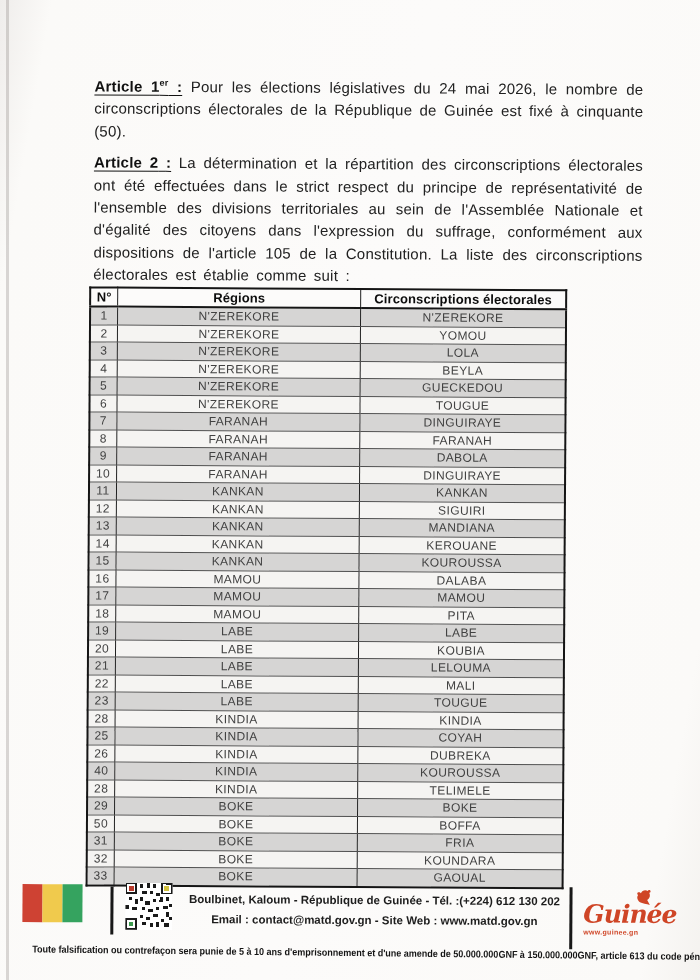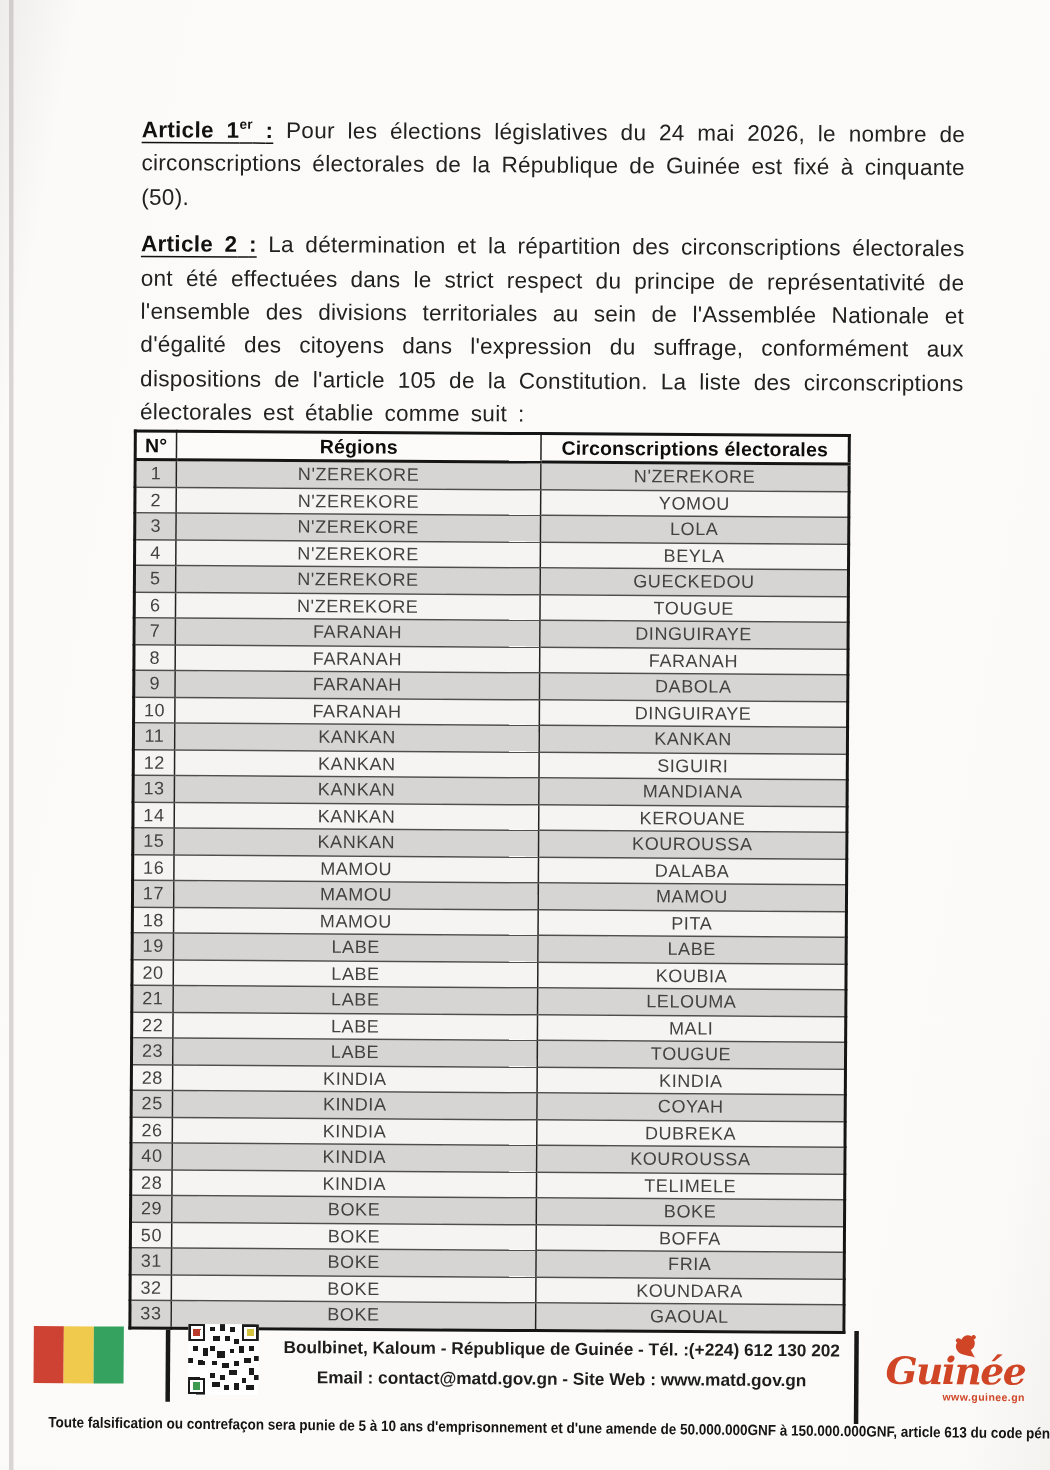--- a/index.html
+++ b/index.html
@@ -81,21 +81,21 @@
   .qr { position:absolute; left:128px; top:884px; width:47px; height:47px; }
 
   .addr {
     position:absolute; left:183px; top:890px; width:388px;
     text-align:center; font-size:11.5px; font-weight:bold;
     color:#1d1d1d; line-height:20px; white-space:nowrap;
   }
 
   .brand {
     position:absolute; left:586px; top:886px; width:100px; height:62px;
-    text-align:right; color:#cf4526;
+    text-align:left; color:#cf4526;
   }
   .brand .bird { position:absolute; top:0px; left:50px; }
   .brand .brand-name {
     margin-top:14px;
     font-family:"DejaVu Serif", serif; font-style:italic; font-weight:bold;
     font-size:25px; letter-spacing:-1px; line-height:26px;
   }
   .brand .brand-url {
     font-size:7px; font-weight:bold; letter-spacing:0.3px; margin-top:1px;
   }

